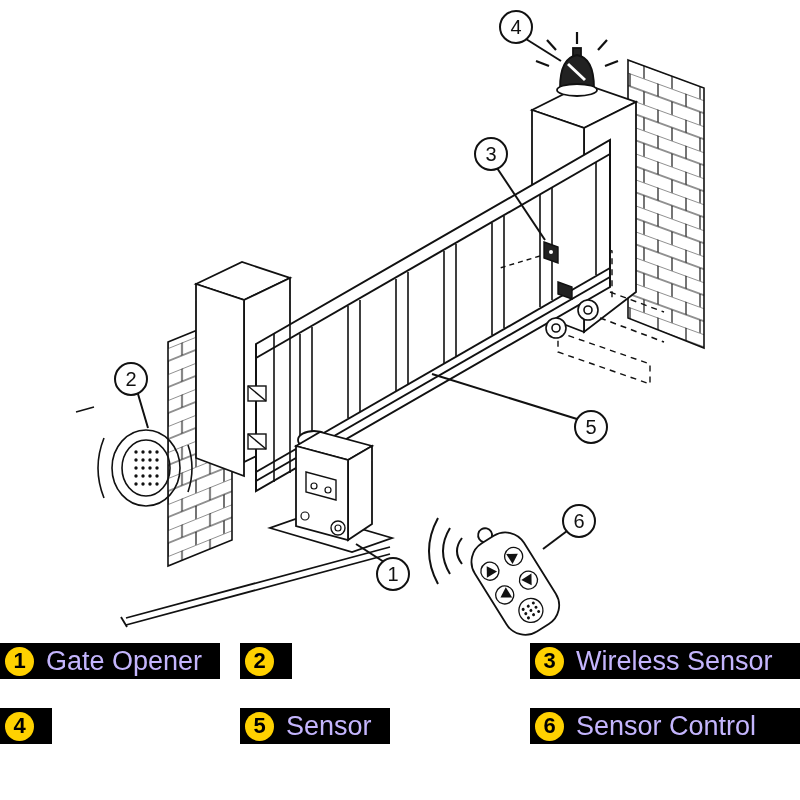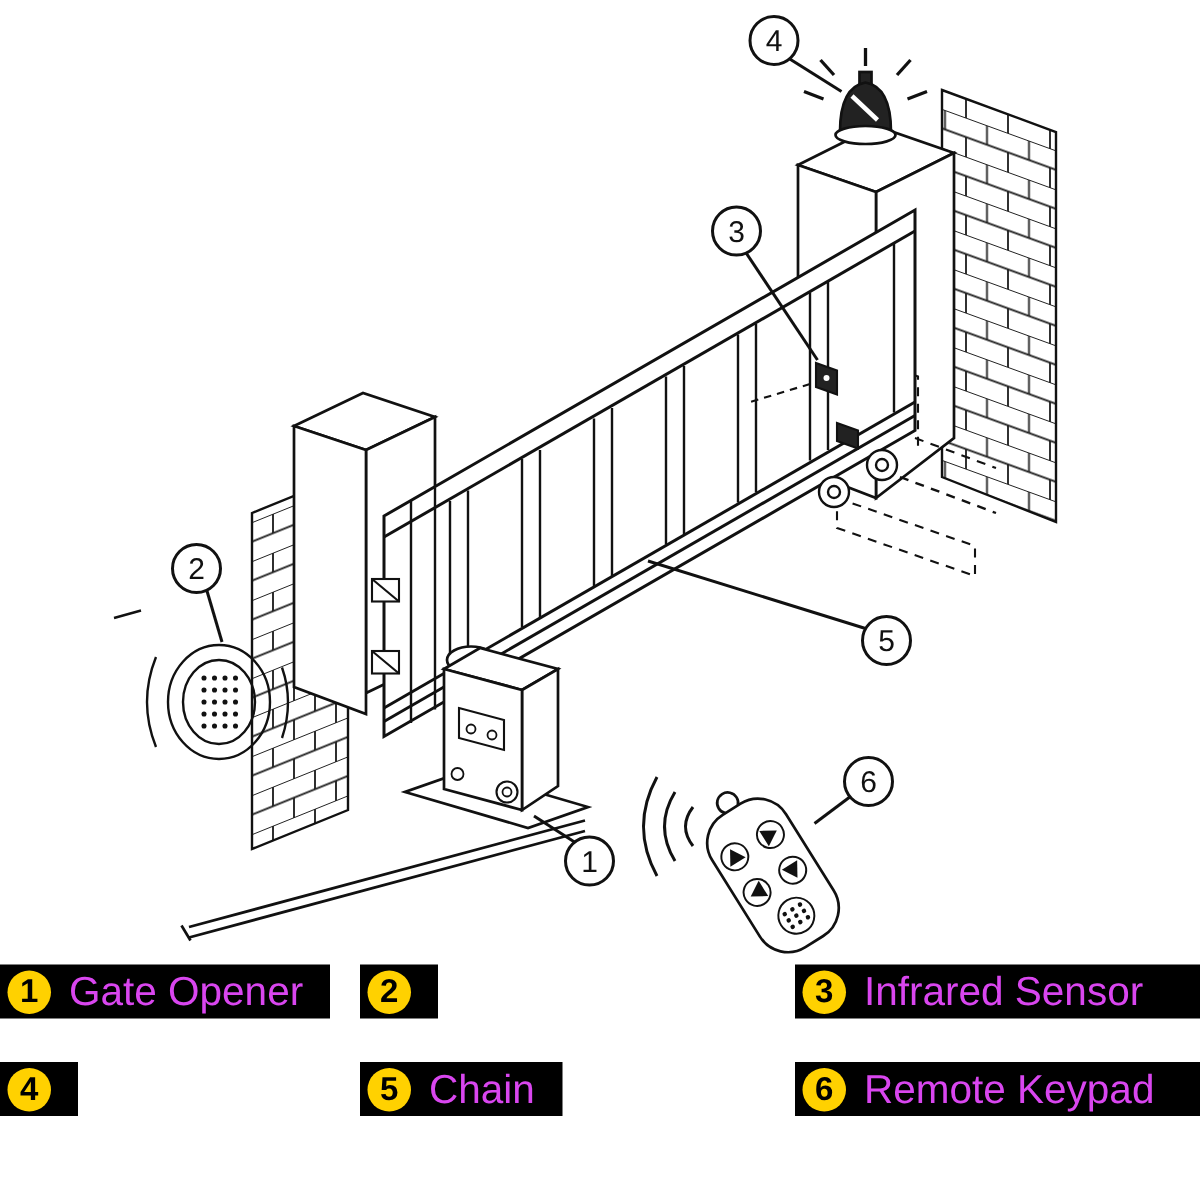--- a/index.html
+++ b/index.html
@@ -8,21 +8,21 @@
   .diagram-wrap{position:absolute;left:0;top:0;width:800px;height:640px;}
   svg{display:block;}
   svg text{font-family:"Liberation Sans",sans-serif;fill:#111;}
   .legend-item{position:absolute;display:inline-flex;align-items:center;gap:12px;
                background:#000;height:36px;padding:0 18px 0 5px;box-sizing:border-box;
                white-space:nowrap;}
   .legend-item.wide{min-width:270px;}
   .badge{width:29px;height:29px;border-radius:50%;background:#FFD100;color:#000;
          font-weight:bold;font-size:22px;display:flex;align-items:center;
          justify-content:center;flex:0 0 auto;}
-  .legend-label{color:#d946ef;font-size:27px;line-height:36px;}
+  .legend-label{color:#c4b5fd;font-size:27px;line-height:36px;}
 </style>
 </head>
 <body>
 
 <div class="page">
 
   <div class="diagram-wrap">
   <svg width="800" height="640" viewBox="0 0 800 640">
     <defs>
       <pattern id="bricksR" width="28" height="26" patternUnits="userSpaceOnUse" patternTransform="skewY(20)">
@@ -238,34 +238,34 @@
     </div>
     <div class="legend-item" style="left:240px;top:643px">
       <span class="badge">
           <span>2</span>
         </span>
     </div>
     <div class="legend-item wide" style="left:530px;top:643px">
       <span class="badge">
           <span>3</span>
         </span>
-      <span class="legend-label">Infrared Sensor</span>
+      <span class="legend-label">Wireless Sensor</span>
     </div>
     <div class="legend-item" style="left:0;top:708px">
       <span class="badge">
           <span>4</span>
         </span>
     </div>
     <div class="legend-item" style="left:240px;top:708px">
       <span class="badge">
           <span>5</span>
         </span>
-      <span class="legend-label">Chain</span>
+      <span class="legend-label">Sensor</span>
     </div>
     <div class="legend-item wide" style="left:530px;top:708px">
       <span class="badge">
           <span>6</span>
         </span>
-      <span class="legend-label">Remote Keypad</span>
+      <span class="legend-label">Sensor Control</span>
     </div>
   </div>
 
 </div>
 
 </body></html>

